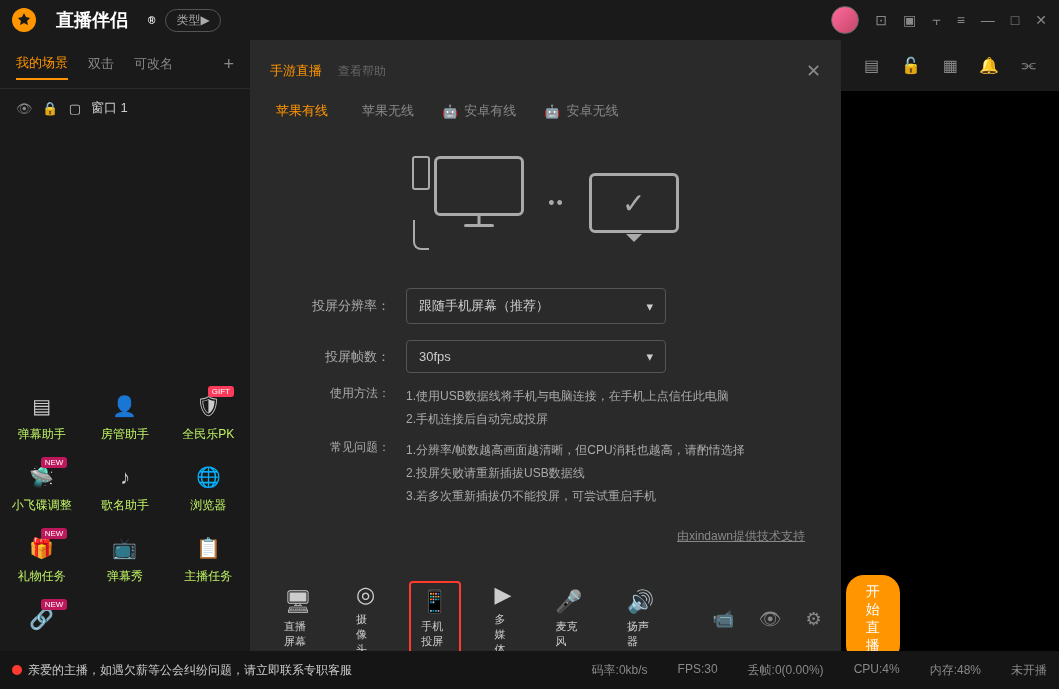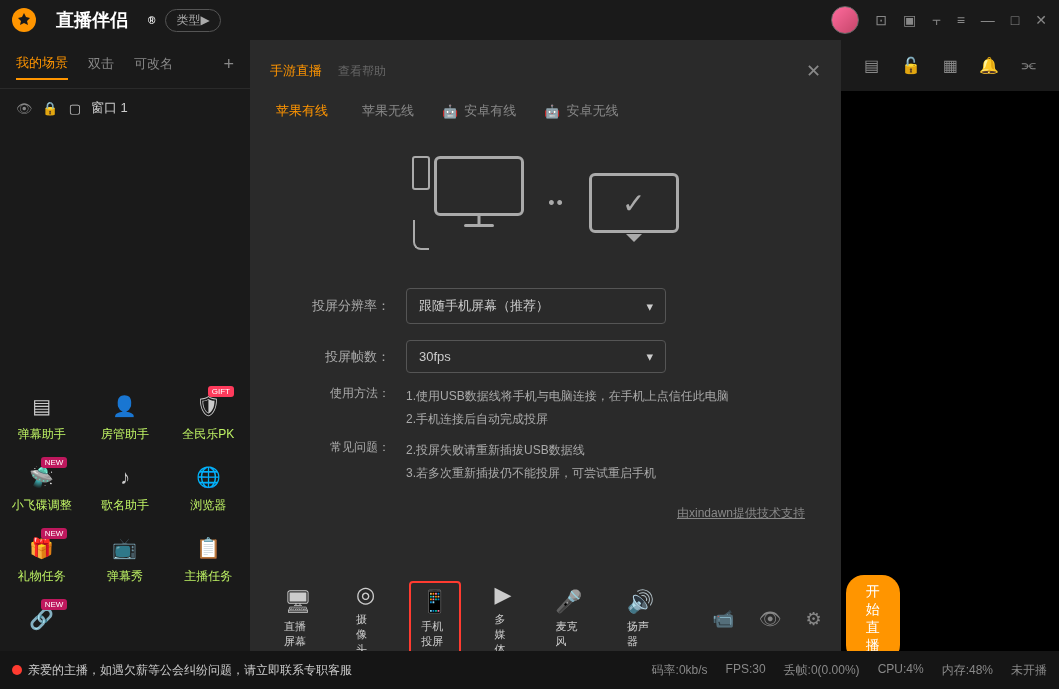--- a/index.html
+++ b/index.html
@@ -62,21 +62,21 @@
 .btool-label{font-size:11px}
 .spacer{flex:1}
 .start-btn{background:#ff9500;color:#fff;border:none;border-radius:18px;padding:8px 20px;font-size:14px;cursor:pointer}
 .right-panel{width:218px;background:#1a1a1a;display:flex;flex-direction:column}
 .right-icons{display:flex;justify-content:space-around;padding:16px 12px;color:#888}
 .right-icon{cursor:pointer;font-size:16px}
 .preview{flex:1;background:#000;margin:0}
 .statusbar{position:absolute;bottom:0;left:0;right:0;height:38px;background:#151515;display:flex;align-items:center;padding:0 12px;font-size:12px;color:#888;gap:16px}
 .status-msg{color:#ccc;display:flex;align-items:center;gap:6px}
 .speaker-dot{width:10px;height:10px;background:#ff3b30;border-radius:50%}
-.status-right{margin-left:auto;display:flex;gap:18px}
+.status-right{margin-left:auto;display:flex;gap:30px}
 svg{display:block}
 </style>
 </head>
 <body>
 
 <div class="titlebar">
   <div class="titlebar-left">
     <div class="logo">
       <div class="logo-icon">
           <svg width="16" height="16" viewBox="0 0 16 16">
@@ -220,20 +220,21 @@
       <div class="info-row">
         <span class="info-label">使用方法：</span>
         <div class="info-text" id="usage-lines">
             <div>1.使用USB数据线将手机与电脑连接，在手机上点信任此电脑</div>
             <div>2.手机连接后自动完成投屏</div>
           </div>
       </div>
       <div class="info-row">
         <span class="info-label">常见问题：</span>
         <div class="info-text" id="faq-lines">
+            <div>1.分辨率/帧数越高画面越清晰，但CPU消耗也越高，请酌情选择</div>
             <div>2.投屏失败请重新插拔USB数据线</div>
             <div>3.若多次重新插拔仍不能投屏，可尝试重启手机</div>
           </div>
       </div>
       <div class="tech-link">由xindawn提供技术支持</div>
     </div>
     <div class="bottom-tools" id="bottom-tools">
     <div class="btool">
           <div class="btool-icon">🖥</div>
           <div class="btool-label">直播屏幕</div>

